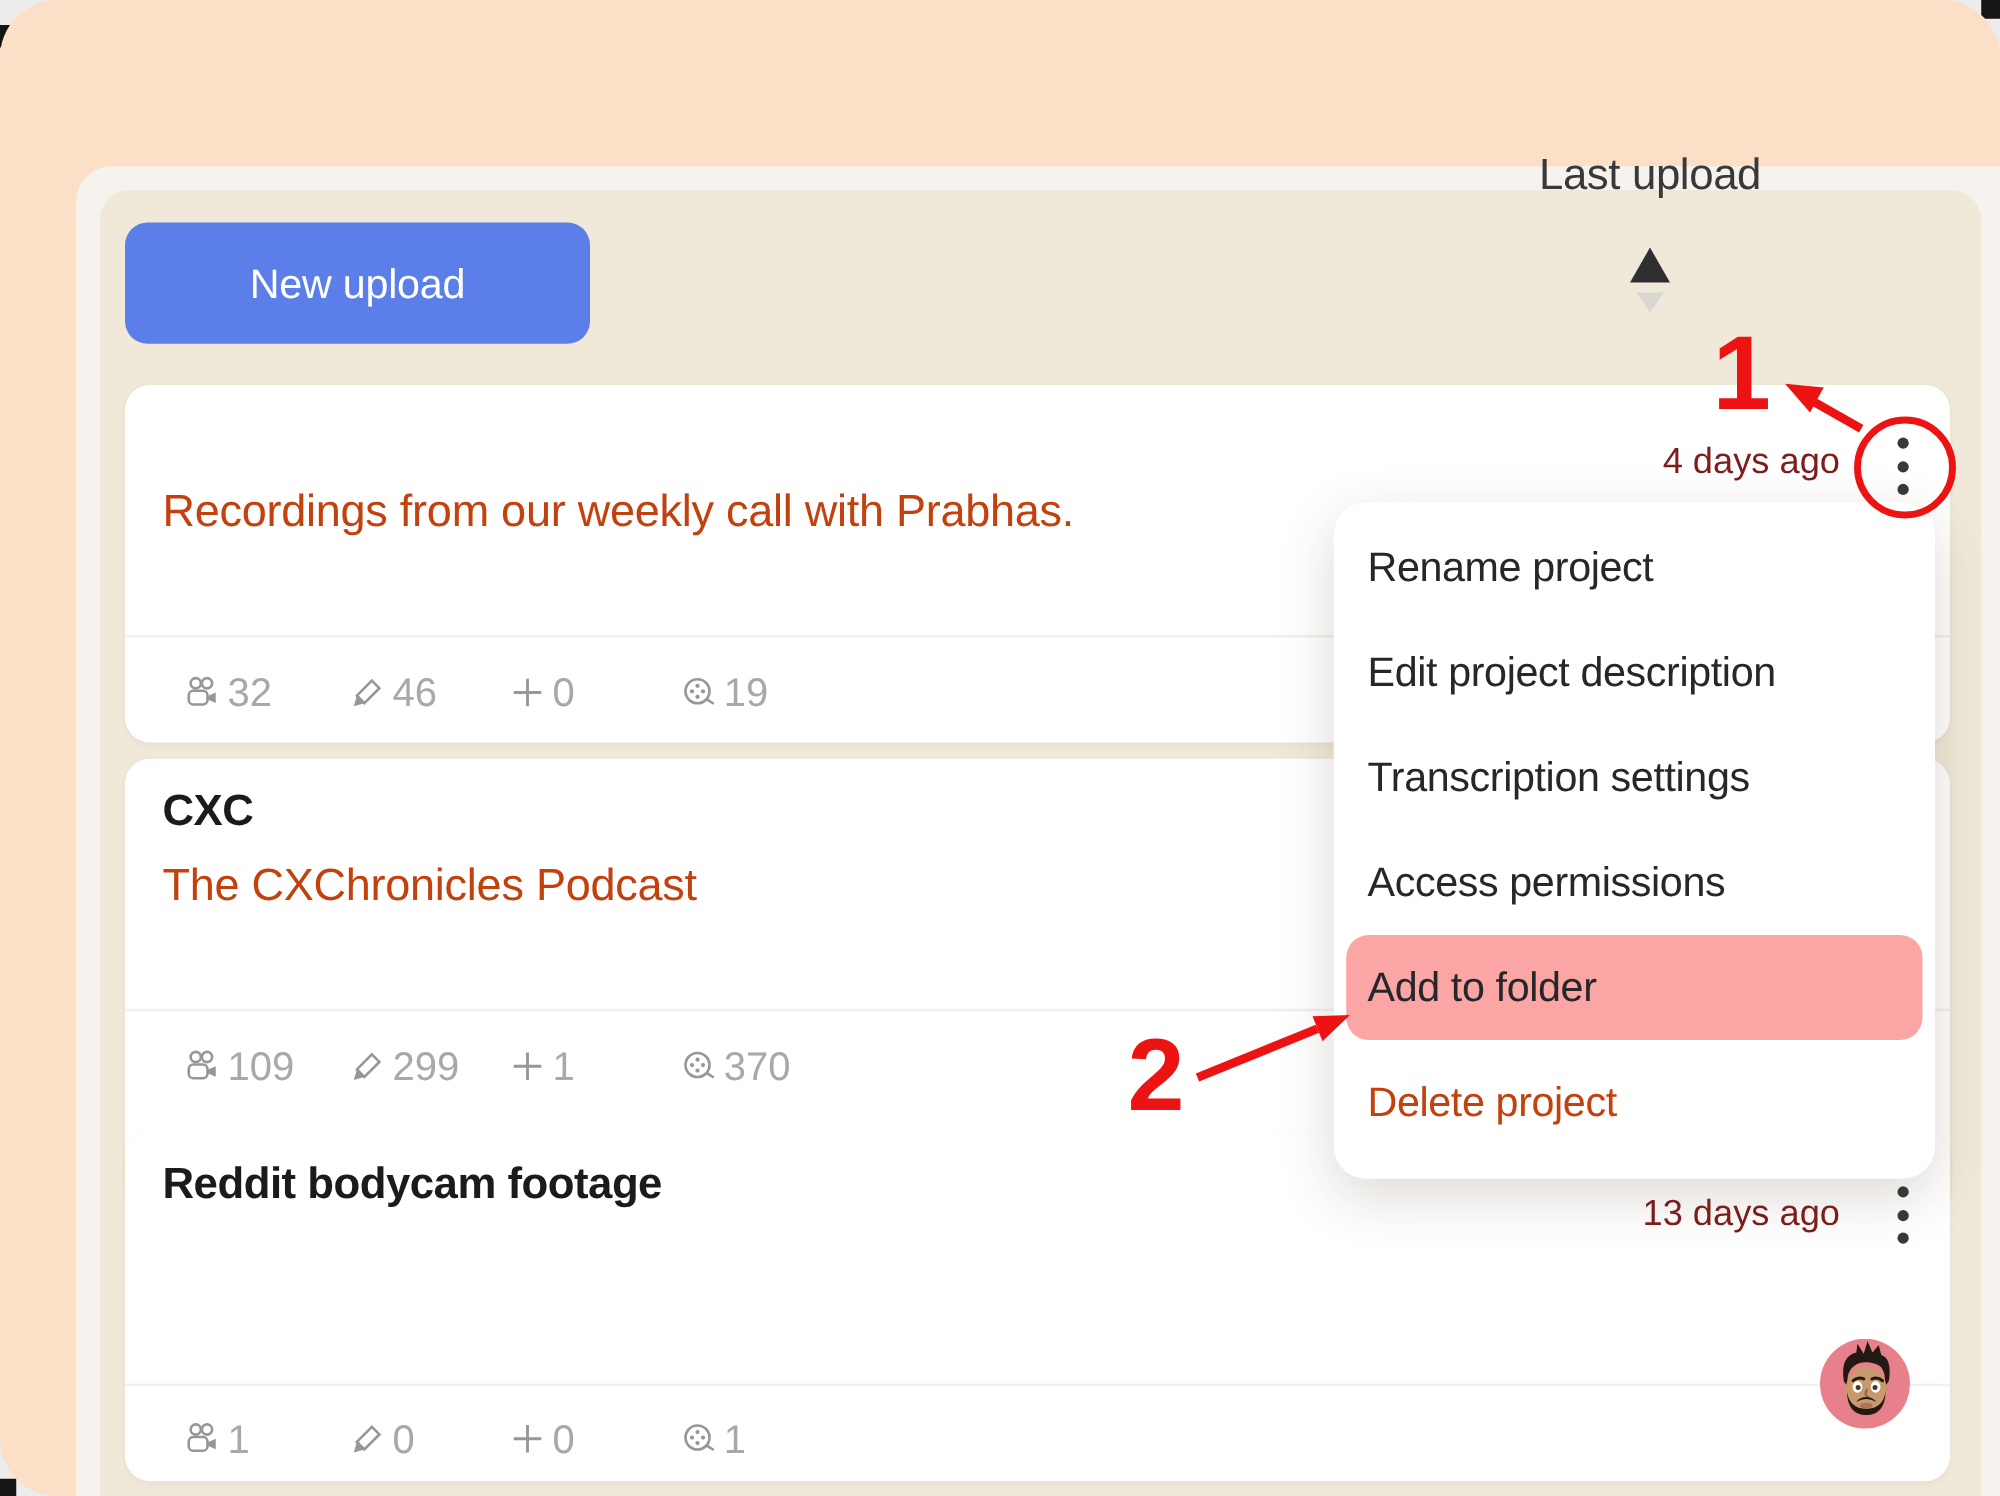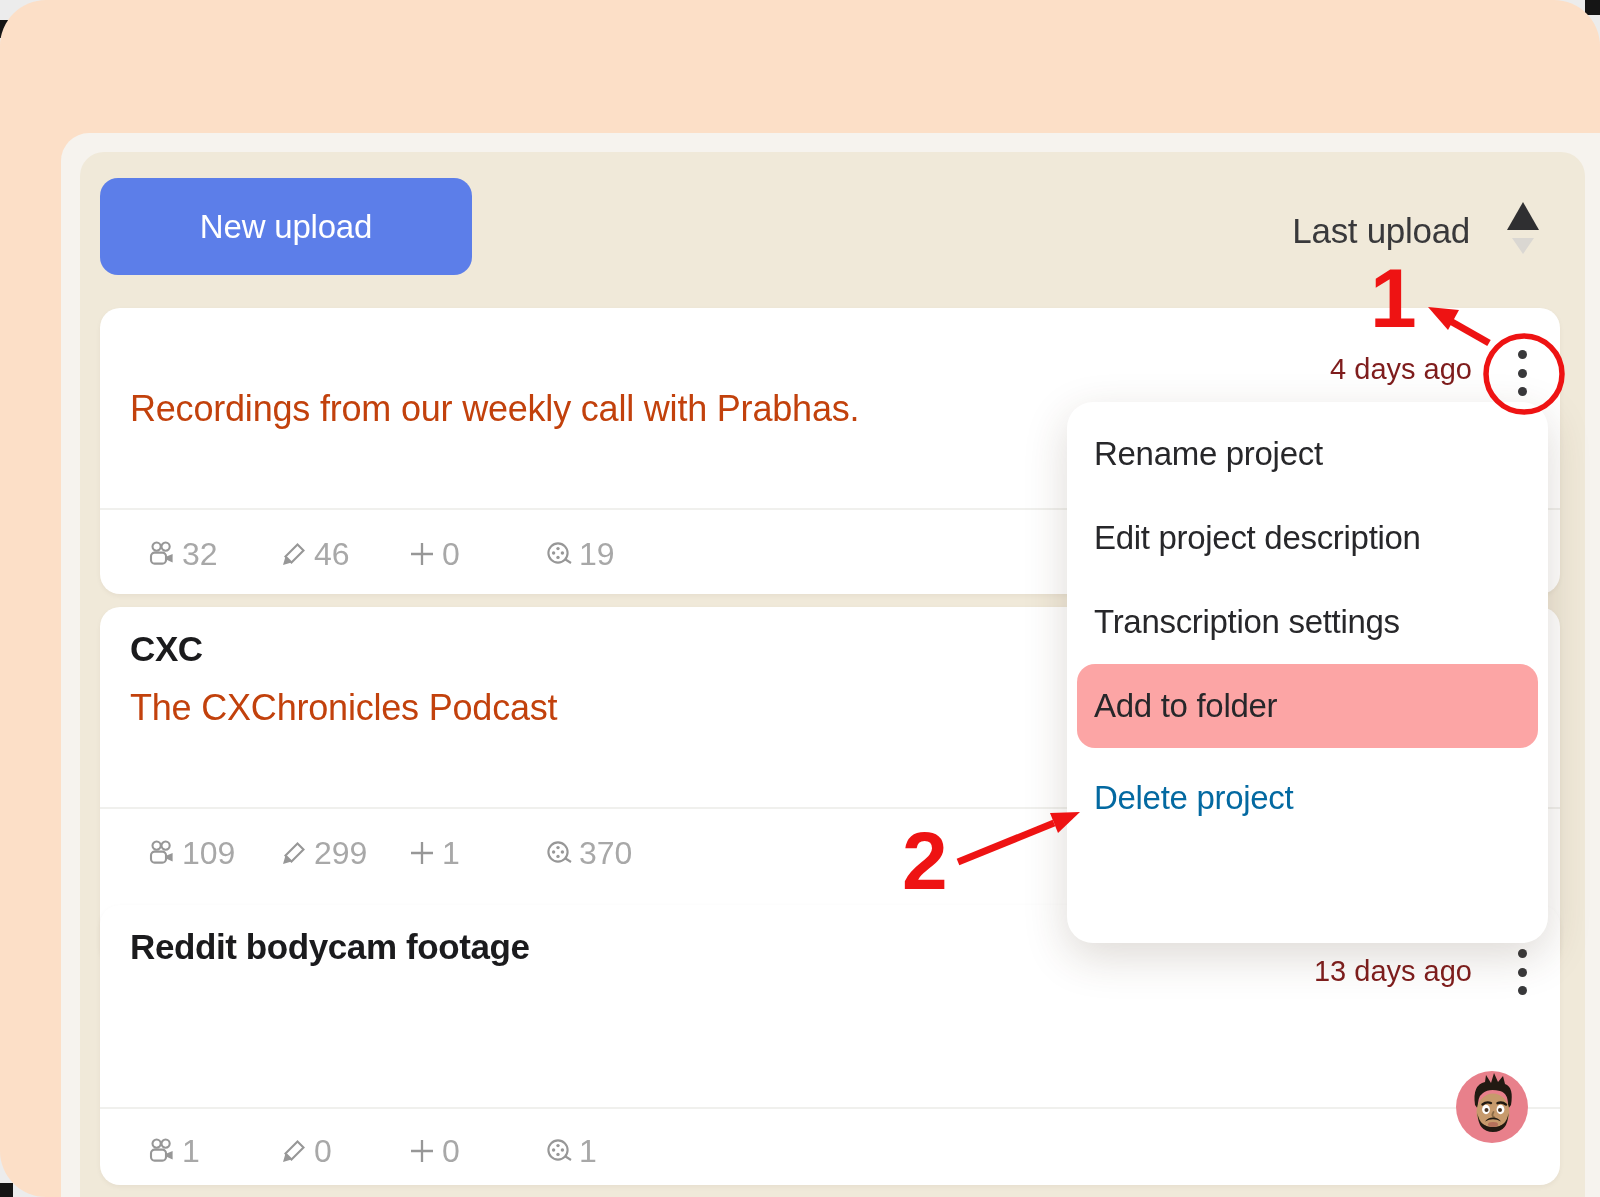--- a/index.html
+++ b/index.html
@@ -14,21 +14,21 @@
     background:#F6F3EE;border-top-left-radius:28px;z-index:2;}
   .panel{position:absolute;left:80px;top:152px;width:1505px;height:1045px;
     background:#F0E9D9;border-radius:24px 24px 0 0;z-index:3;}
 
   .btn-new{position:absolute;left:100px;top:178px;width:372px;height:97px;
     background:#5C7EE9;border:none;border-radius:18px;color:#FFFFFF;
     font-size:33px;font-weight:500;display:flex;align-items:center;justify-content:center;
     z-index:5;font-family:inherit;letter-spacing:-0.2px;cursor:pointer;}
 
   .sort{position:absolute;left:1100px;top:203px;width:440px;height:56px;
-    display:flex;align-items:center;justify-content:flex-end;gap:36px;z-index:5;cursor:pointer;}
+    display:flex;align-items:center;justify-content:flex-end;gap:36px;z-index:5;cursor:pointer;flex-direction:column;}
   .sort-label{font-size:35px;color:#39393B;letter-spacing:-0.3px;}
 
   .card{position:absolute;left:100px;width:1460px;background:#FFFFFF;border-radius:20px;
     box-shadow:0 2px 5px rgba(60,45,20,0.05);z-index:5;}
   .card-title{position:absolute;left:30px;top:22px;font-size:35px;font-weight:600;
     color:#1B1B1D;letter-spacing:-0.4px;}
   .card-desc{position:absolute;left:30px;top:80px;font-size:36px;color:#c2410c;letter-spacing:-0.2px;}
   .card-date{position:absolute;right:88px;font-size:29px;color:#7f1d1d;}
   .kebab{position:absolute;left:1408px;width:28px;height:50px;display:flex;flex-direction:column;
     align-items:center;justify-content:space-between;cursor:pointer;background:none;border:none;padding:2px 0;}
@@ -39,21 +39,21 @@
     color:#A8A8A8;font-size:32px;}
   .stat svg{display:block;}
   .s1{left:18px}.s2{left:150px}.s3{left:278px}.s4{left:415px}
 
   .menu{position:absolute;left:1067px;top:402px;width:481px;height:541px;background:#FFFFFF;
     border-radius:26px;box-shadow:0 14px 44px rgba(70,50,25,0.18);padding-top:10px;
     box-sizing:border-box;z-index:30;}
   .menu-item{height:84px;margin:0 10px;border-radius:18px;display:flex;align-items:center;
     padding-left:17px;font-size:33px;color:#27272A;letter-spacing:-0.3px;cursor:pointer;}
   .menu-item.highlight{background:#fca5a5;}
-  .menu-item.danger{color:#0369a1;margin-top:8px;}
+  .menu-item.danger{color:#c2410c;margin-top:8px;}
 
   .annot{position:absolute;inset:0;z-index:40;pointer-events:none;}
   .annot-num{position:absolute;color:#EE1313;font-weight:600;z-index:40;pointer-events:none;}
   .num1{left:1370px;top:250px;font-size:84px;}
   .num2{left:902px;top:814px;font-size:82px;}
 
   .avatar{position:absolute;left:1456px;top:1071px;width:72px;height:72px;z-index:35;cursor:pointer;}
 </style>
 </head>
 <body>
@@ -235,20 +235,21 @@
         </span>
         <span>1</span>
       </span>
     </div>
   </div>
 
   <div class="menu">
     <div class="menu-item">Rename project</div>
     <div class="menu-item">Edit project description</div>
     <div class="menu-item">Transcription settings</div>
+    <div class="menu-item">Access permissions</div>
     <div class="menu-item highlight">Add to folder</div>
     <div class="menu-item danger">Delete project</div>
   </div>
 
   <div class="avatar">
     <svg width="72" height="72" viewBox="0 0 72 72">
       <defs>
           <clipPath id="avclip">
             <circle cx="36" cy="36" r="36"></circle>
           </clipPath>

